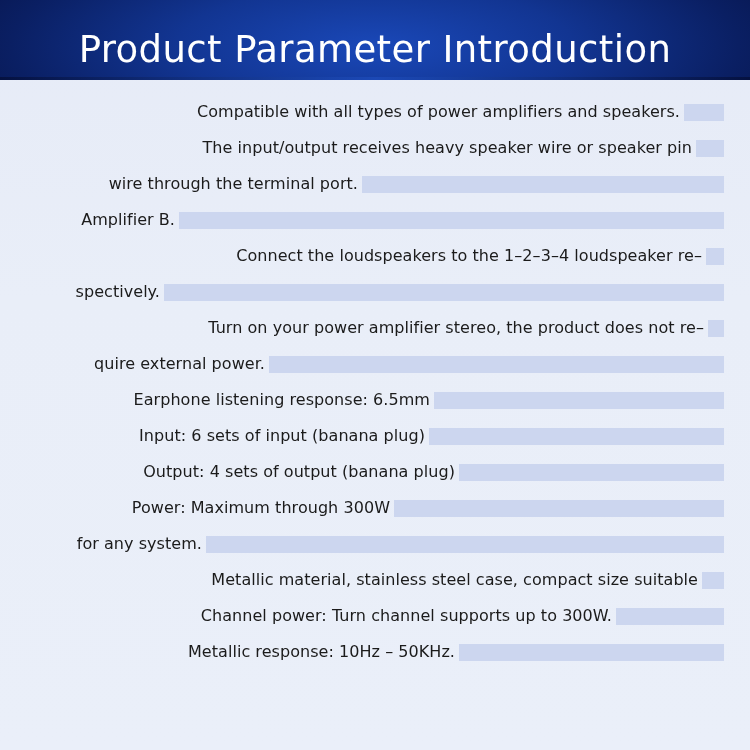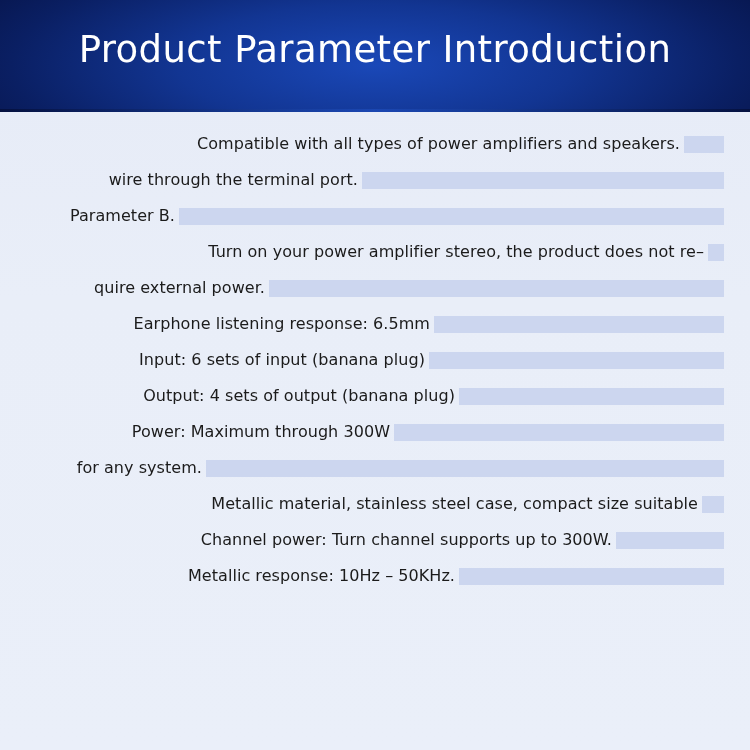--- a/index.html
+++ b/index.html
@@ -16,21 +16,21 @@
   .page {
     position: relative;
     width: 750px;
     height: 750px;
     background: linear-gradient(180deg, #e6ebf7 0%, #e9eef8 40%, #eaeff9 100%);
     box-sizing: border-box;
   }
   .header {
     position: relative;
     width: 750px;
-    height: 112px;
+    height: 80px;
     background:
       radial-gradient(ellipse 520px 160px at 50% 58%, #1a48b8 0%, #123592 38%, #0a1f63 70%, #050f3d 100%),
       linear-gradient(180deg, #020a2e 0%, #061340 50%, #020a2e 100%);
     overflow: hidden;
   }
   .header::after {
     content: "";
     position: absolute;
     left: 0; right: 0; bottom: 0;
     height: 3px;
@@ -86,24 +86,29 @@
   <div class="header">
     <div class="header-title">Product Parameter Introduction</div>
   </div>
 
   <div class="content">
     <div id="paragraphs">
         <p class="para">
           <span class="line"><span>Compatible with all types of power amplifiers and speakers.</span><span class="bar" style="width: 40px;"></span></span>
         </p>
         <p class="para">
+          <span class="line"><span>The input/output receives heavy speaker wire or speaker pin</span><span class="bar" style="width: 28px;"></span></span>
           <span class="line"><span>wire through the terminal port.</span><span class="bar" style="width: 362px;"></span></span>
         </p>
         <p class="para">
-          <span class="line"><span>Parameter B.</span><span class="bar" style="width: 545px;"></span></span>
+          <span class="line"><span>Amplifier B.</span><span class="bar" style="width: 545px;"></span></span>
+        </p>
+        <p class="para">
+          <span class="line"><span>Connect the loudspeakers to the 1–2–3–4 loudspeaker re–</span><span class="bar" style="width: 18px;"></span></span>
+          <span class="line"><span>spectively.</span><span class="bar" style="width: 560px;"></span></span>
         </p>
         <p class="para">
           <span class="line"><span>Turn on your power amplifier stereo, the product does not re–</span><span class="bar" style="width: 16px;"></span></span>
           <span class="line"><span>quire external power.</span><span class="bar" style="width: 455px;"></span></span>
         </p>
         <p class="para">
           <span class="line"><span>Earphone listening response: 6.5mm</span><span class="bar" style="width: 290px;"></span></span>
         </p>
         <p class="para">
           <span class="line"><span>Input: 6 sets of input (banana plug)</span><span class="bar" style="width: 295px;"></span></span>

